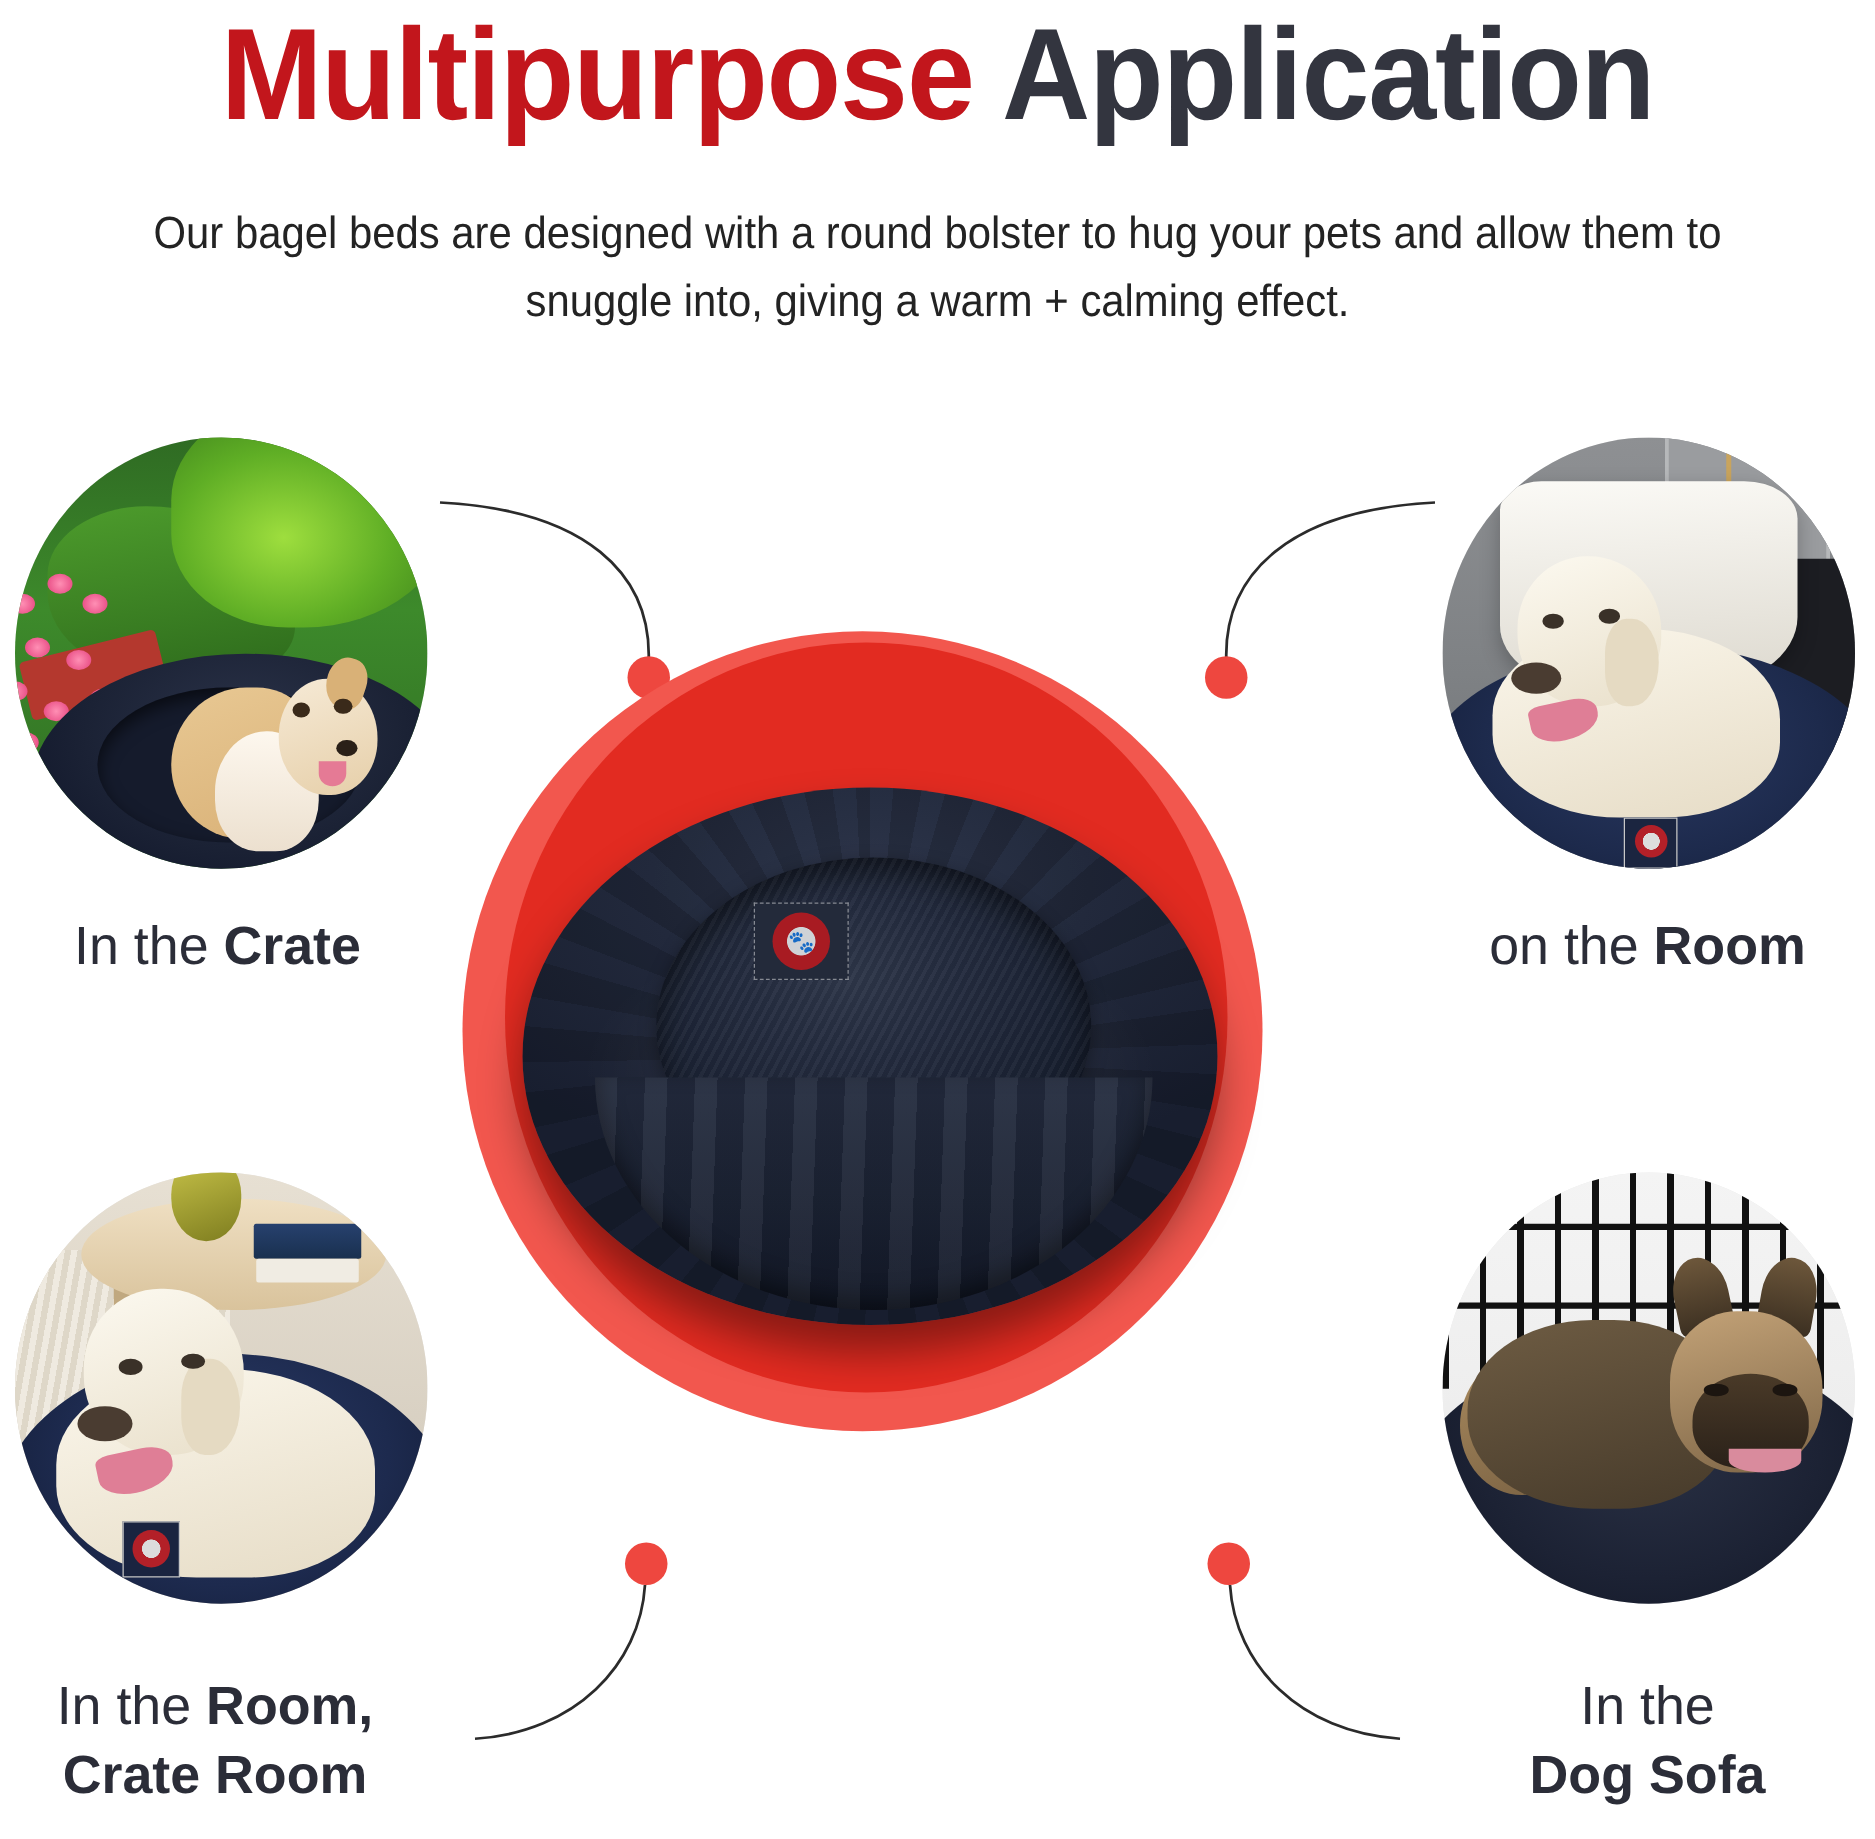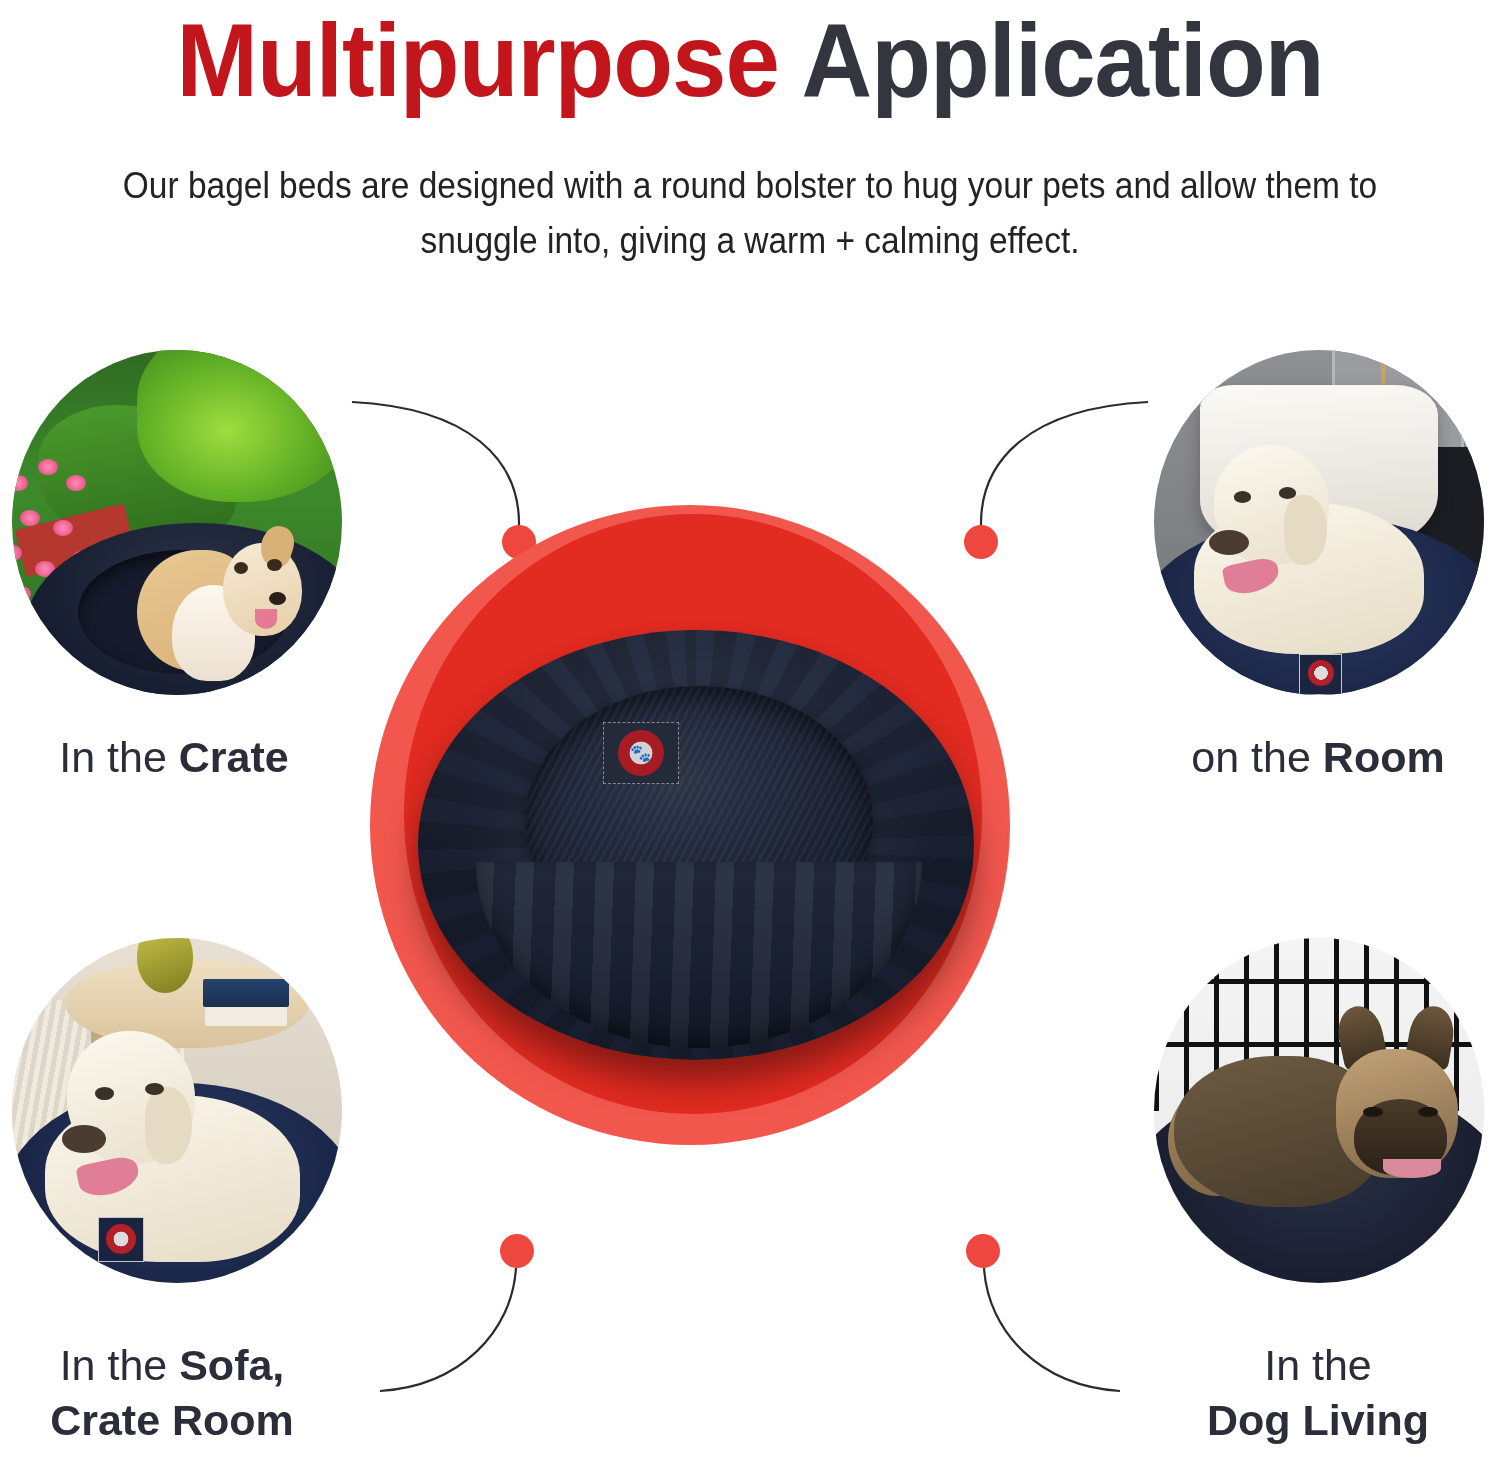--- a/index.html
+++ b/index.html
@@ -368,21 +368,21 @@
         <div class="eye" style="left:18%;top:18%"></div>
         <div class="eye" style="left:36%;top:16%"></div>
         <div class="snout"></div>
           <div class="tongue"></div>
       </div>
       <div class="l-tag"></div>
     </div>
   </div>
   <div class="caption cap-living">
     <div>
-      <span>In the </span><b>Sofa,</b>
+      <span>In the </span><b>Room,</b>
     </div>
     <div>
       <b>Crate Room</b>
     </div>
   </div>
 
   <div class="photo ph-crate">
     <div class="scene">
       <div class="c-bg"></div>
       <div class="c-bars"></div>
@@ -398,17 +398,17 @@
           <div class="mask"></div>
         <div class="eye" style="right:28%;bottom:50%"></div>
         <div class="eye" style="right:9%;bottom:50%"></div>
         <div class="mouth"></div>
       </div>
     </div>
   </div>
   <div class="caption cap-crate">
     <div>In the</div>
     <div>
-      <b>Dog Living</b>
+      <b>Dog Sofa</b>
     </div>
   </div>
 
 </div>
 
 </body></html>

